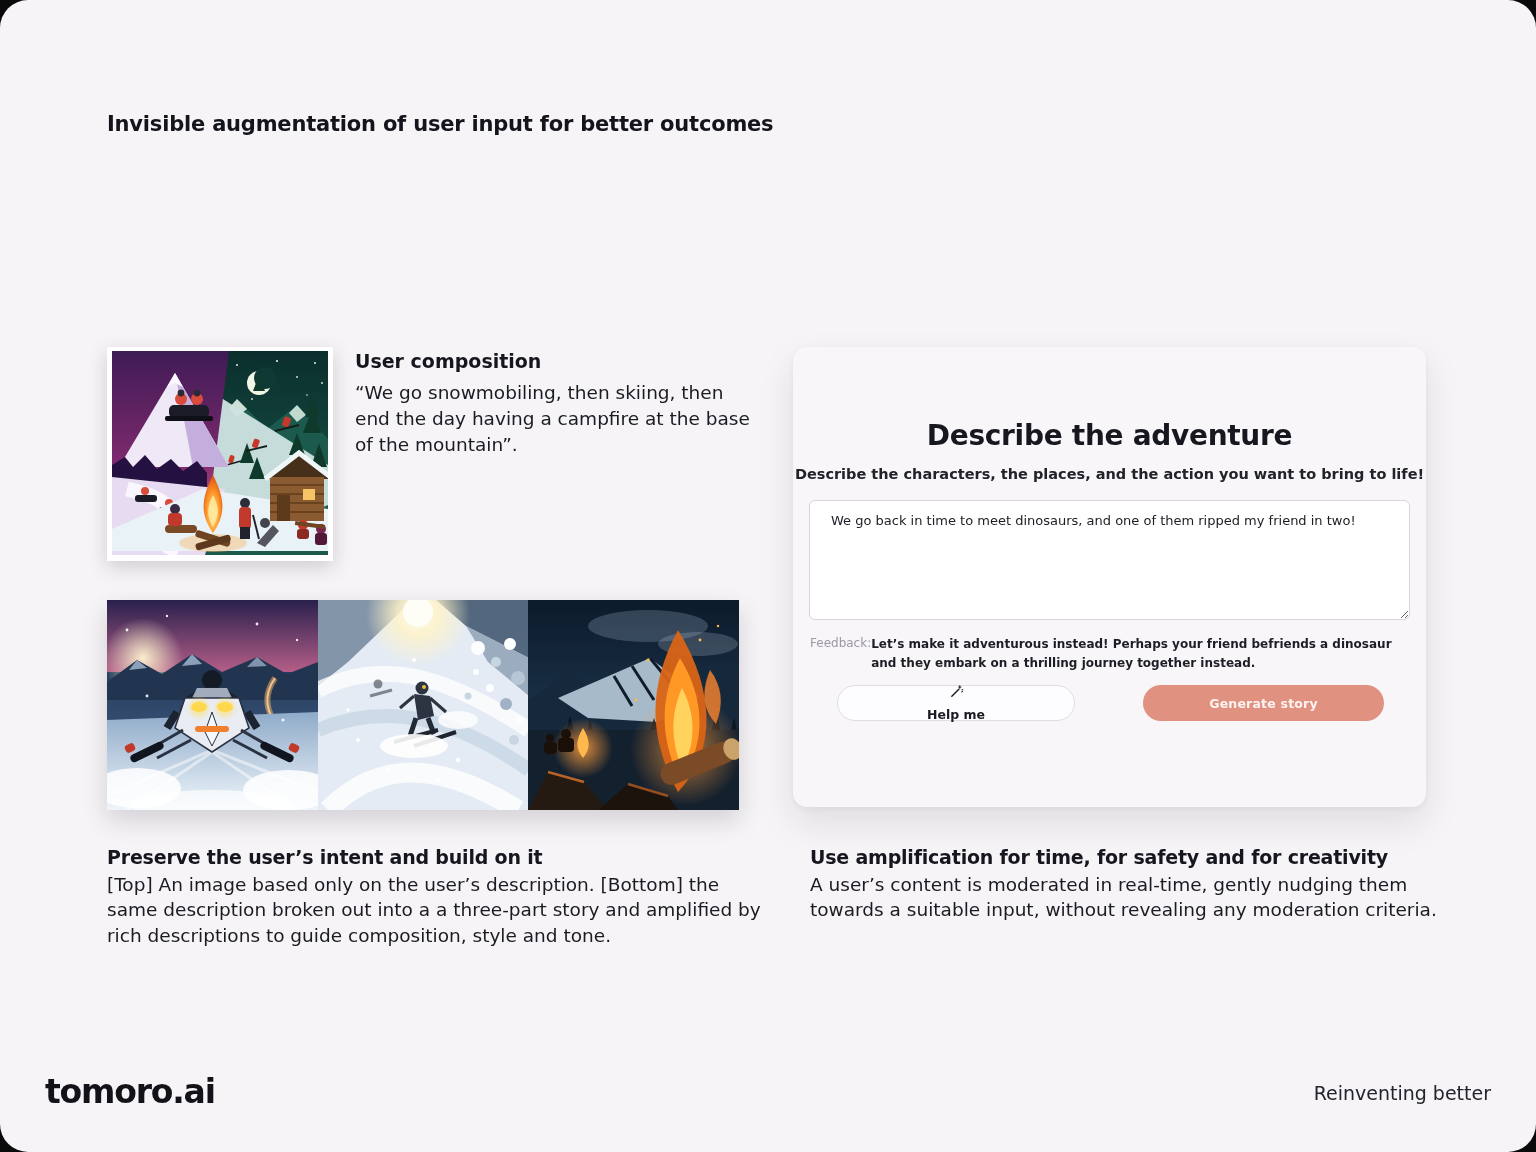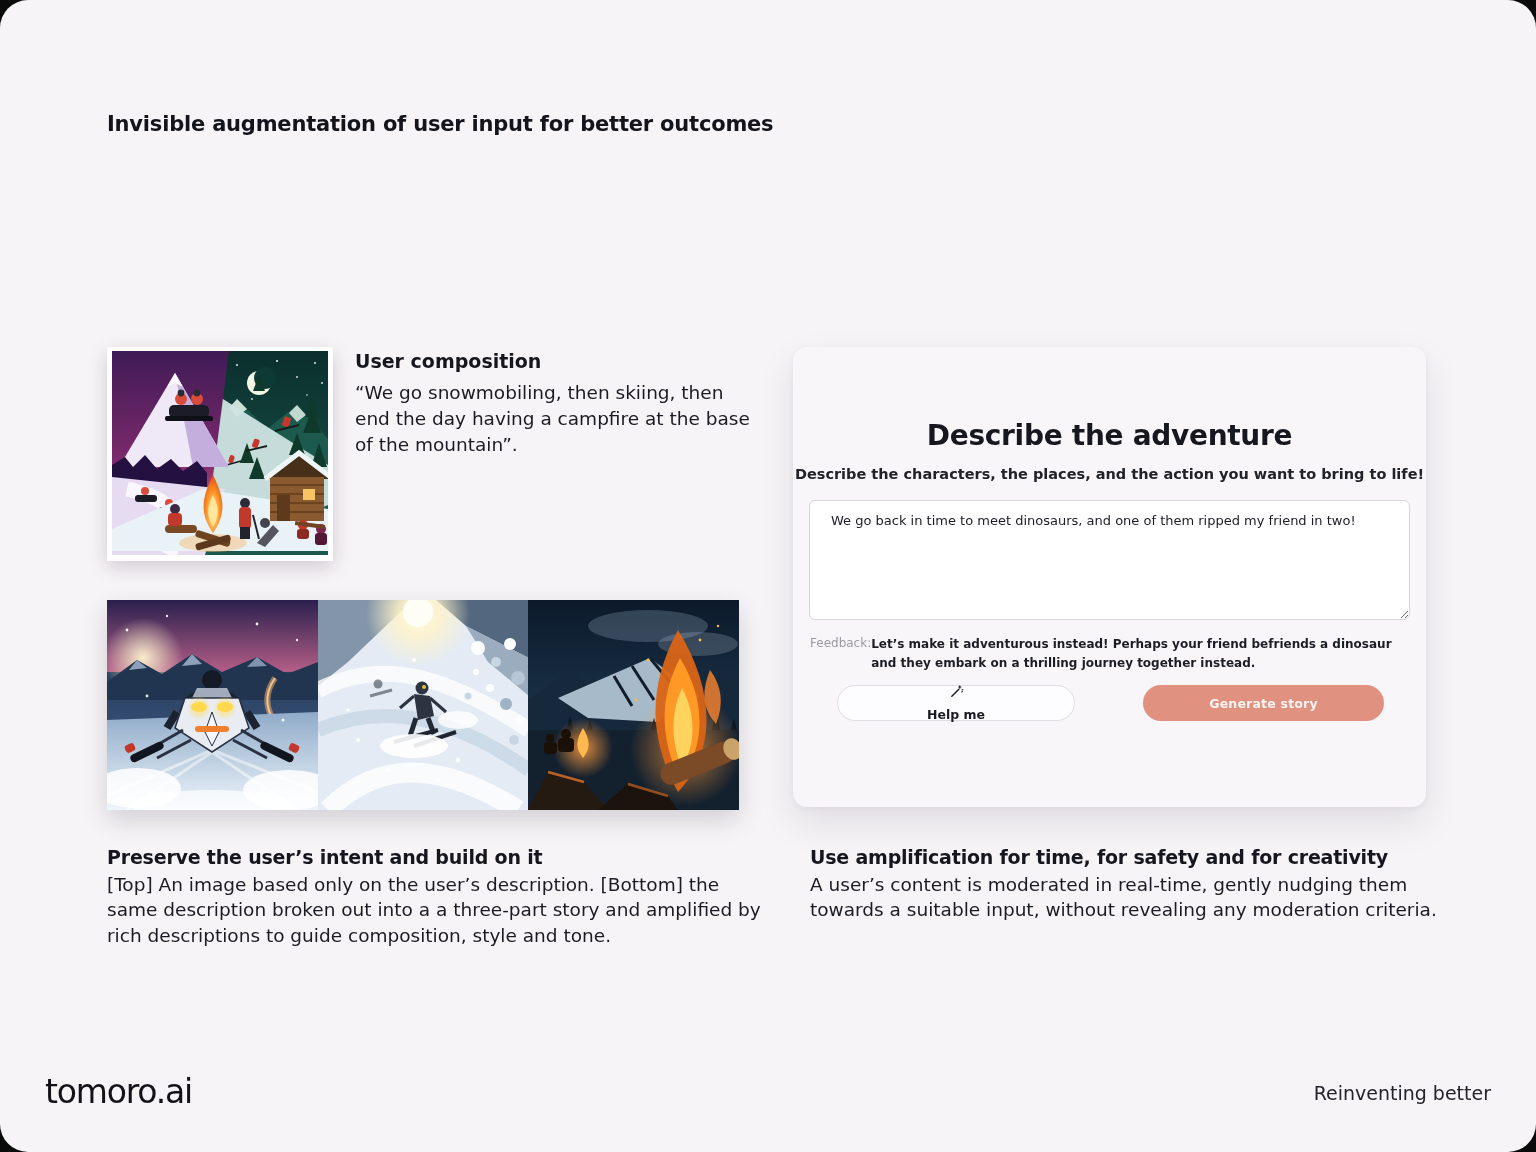--- a/index.html
+++ b/index.html
@@ -69,21 +69,21 @@
   .btn-help {
     left:44px; width:238px; background:#fdfcfe; border:1px solid #e0dde3; color:#1a1a22;
   }
   .btn-generate {
     left:350px; width:241px; background:#e19180; border:none; color:#fdf4f2;
     letter-spacing:0.2px;
   }
 
   
   .footer-logo {
-    position:absolute; left:45px; top:1072px; font-size:33px; font-weight:normal;
+    position:absolute; left:45px; top:1072px; font-size:33px; font-weight:bold;
     letter-spacing:-1.2px; color:#121218;
   }
   .footer-tagline {
     position:absolute; right:45px; top:1082px; font-size:19px; color:#23232b;
   }
 </style>
 </head>
 <body>
 
 <div class="slide">

